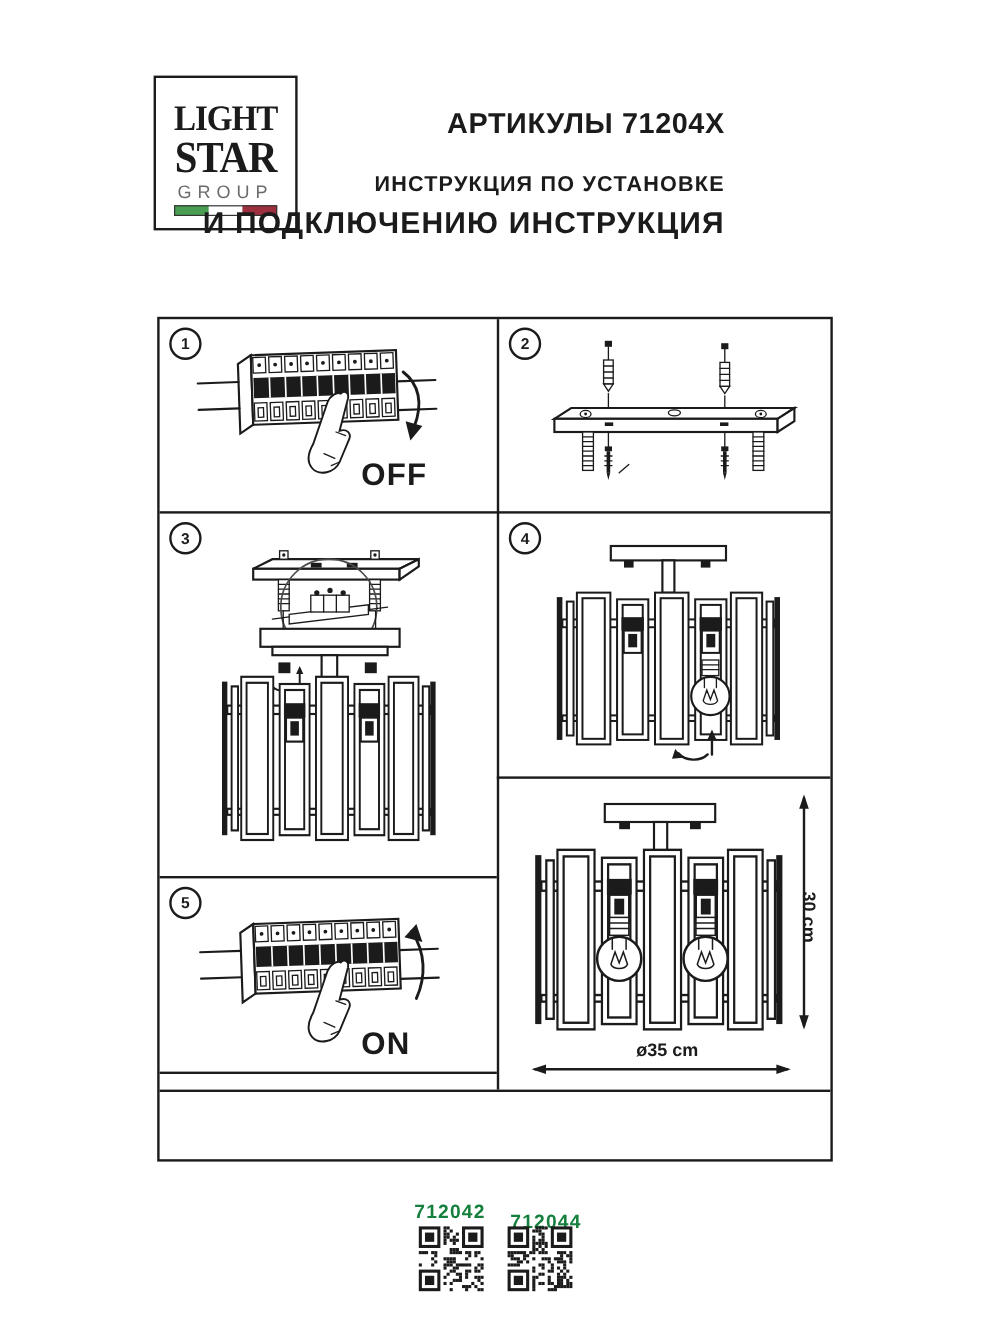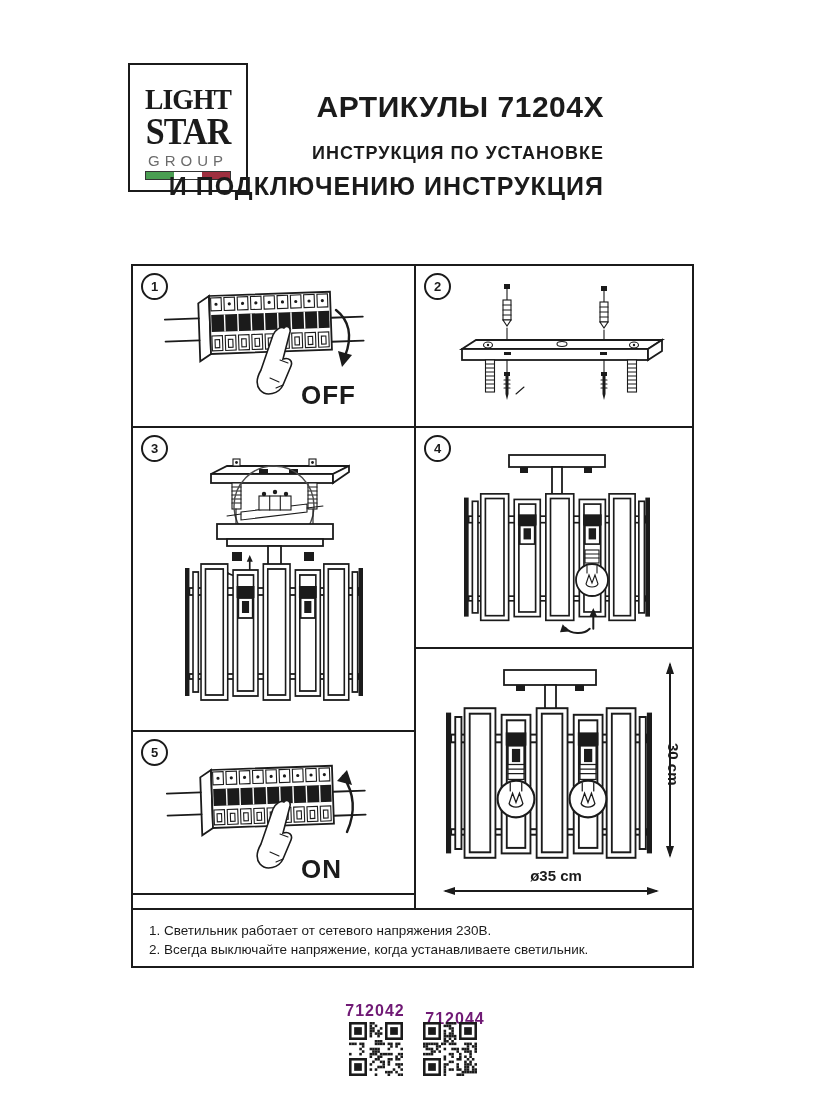--- a/index.html
+++ b/index.html
@@ -10,40 +10,40 @@
   
   .logo-box{left:128px;top:63px;width:120px;height:129px;border:2px solid #1b1b1b;box-sizing:border-box;text-align:center;}
   .logo-w1{left:0;top:17px;width:116px;font-family:"Liberation Serif",serif;font-weight:bold;font-size:30px;transform:scaleX(.92);letter-spacing:-1px;}
   .logo-w2{left:0;top:45px;width:116px;font-family:"Liberation Serif",serif;font-weight:bold;font-size:37px;transform:scaleX(.92);letter-spacing:-1px;}
   .logo-w3{left:0;top:87px;width:116px;font-size:15px;letter-spacing:5px;color:#6b6b6b;}
   .logo-flag{left:15px;top:106px;}
 
   
   .hdr{right:130px;text-align:right;font-weight:bold;white-space:nowrap;}
   .hdr-series{top:61px;font-size:22px;letter-spacing:.5px;}
-  .hdr-articles{top:90px;font-size:30px;letter-spacing:.5px;}
+  .hdr-articles{top:90px;font-size:24px;letter-spacing:.5px;}
   .hdr-t1{top:143px;font-size:18px;letter-spacing:1px;}
   .hdr-t2{top:172px;font-size:25px;letter-spacing:1px;}
 
   
   .grid{left:131px;top:264px;width:563px;height:704px;border:2px solid #1b1b1b;box-sizing:border-box;}
   .gline{background:#1b1b1b;}
   .cell{position:absolute;}
   .step-circle{width:23px;height:23px;border:2px solid #1b1b1b;border-radius:50%;left:8px;top:7px;
                font-size:13px;font-weight:bold;text-align:center;line-height:23px;}
   .big-label{font-size:26px;font-weight:bold;letter-spacing:1px;}
   .dim-label{font-size:15px;font-weight:bold;white-space:nowrap;}
   .rot90{transform:rotate(90deg);transform-origin:0 0;}
 
   
   .note-line{font-size:13.5px;line-height:19px;}
   .notes-wrap{left:16px;top:11px;width:540px;}
 
   
-  .art-label{font-size:16px;font-weight:bold;letter-spacing:1px;color:#701a75;width:80px;text-align:center;}
+  .art-label{font-size:16px;font-weight:bold;letter-spacing:1px;color:#15803d;width:80px;text-align:center;}
   .qr{width:54px;height:54px;}
 
   
   .ln{fill:none;stroke:#1b1b1b;stroke-width:1.8;stroke-linecap:round;}
   .thin{stroke-width:1.1;}
   .fw{fill:#ffffff;stroke:#1b1b1b;stroke-width:1.8;}
   .fwt{fill:#ffffff;stroke:#1b1b1b;stroke-width:1.1;}
   .fb{fill:#1b1b1b;stroke:none;}
   svg{display:block;overflow:visible;}
 </style>
@@ -278,26 +278,20 @@
         <polygon class="fb" points="250,25 258,25 254,13"></polygon>
         <polygon class="fb" points="250,197 258,197 254,209"></polygon>
         <line class="ln" style="stroke-width:2" x1="30" y1="242" x2="240" y2="242"></line>
         <polygon class="fb" points="39,238 39,246 27,242"></polygon>
         <polygon class="fb" points="231,238 231,246 243,242"></polygon>
       </svg>
       <div class="abs dim-label rot90" style="left:266px;top:94px;">30 cm</div>
       <div class="abs dim-label" style="left:92px;top:218px;width:96px;text-align:center;">ø35 cm</div>
     </div>
 
-    <div class="cell" style="left:0;top:644px;width:559px;height:56px;">
-      <div class="abs notes-wrap">
-        <div class="note-line">1. Светильник работает от сетевого напряжения 230В.</div>
-        <div class="note-line">2. Всегда выключайте напряжение, когда устанавливаете светильник.</div>
-      </div>
-    </div>
   </div>
 
   <div class="abs art-label" style="left:335px;top:1002px;">712042</div>
   <div class="abs art-label" style="left:415px;top:1010px;">712044</div>
   <div class="abs qr" style="left:349px;top:1022px;">
       <svg width="54" height="54" viewBox="0 0 54 54">
         <rect x="20.571428571428573" y="0" width="2.5714285714285716" height="2.5714285714285716" fill="#1b1b1b"></rect>
         <rect x="23.142857142857146" y="0" width="2.5714285714285716" height="2.5714285714285716" fill="#1b1b1b"></rect>
         <rect x="20.571428571428573" y="2.5714285714285716" width="2.5714285714285716" height="2.5714285714285716" fill="#1b1b1b"></rect>
         <rect x="25.714285714285715" y="2.5714285714285716" width="2.5714285714285716" height="2.5714285714285716" fill="#1b1b1b"></rect>

